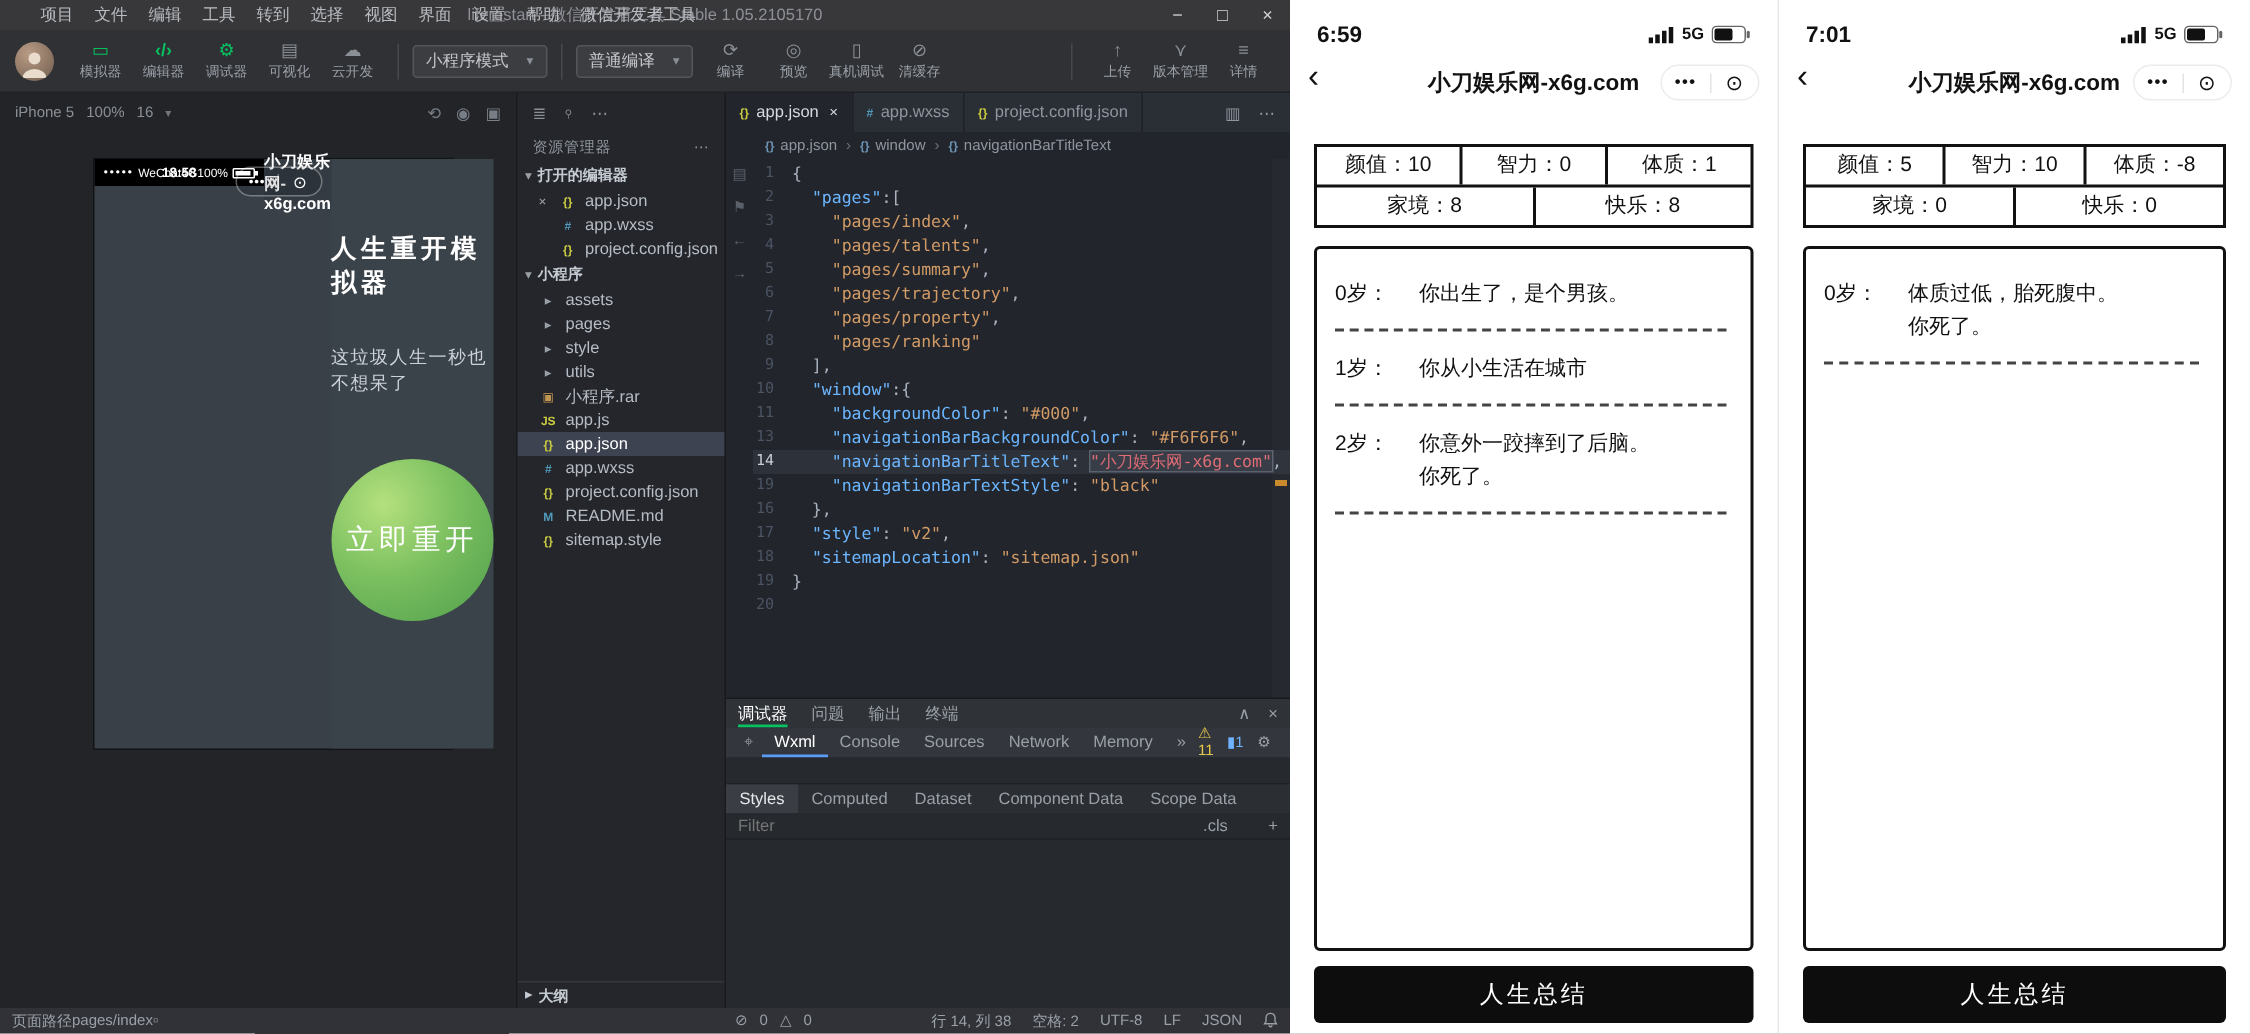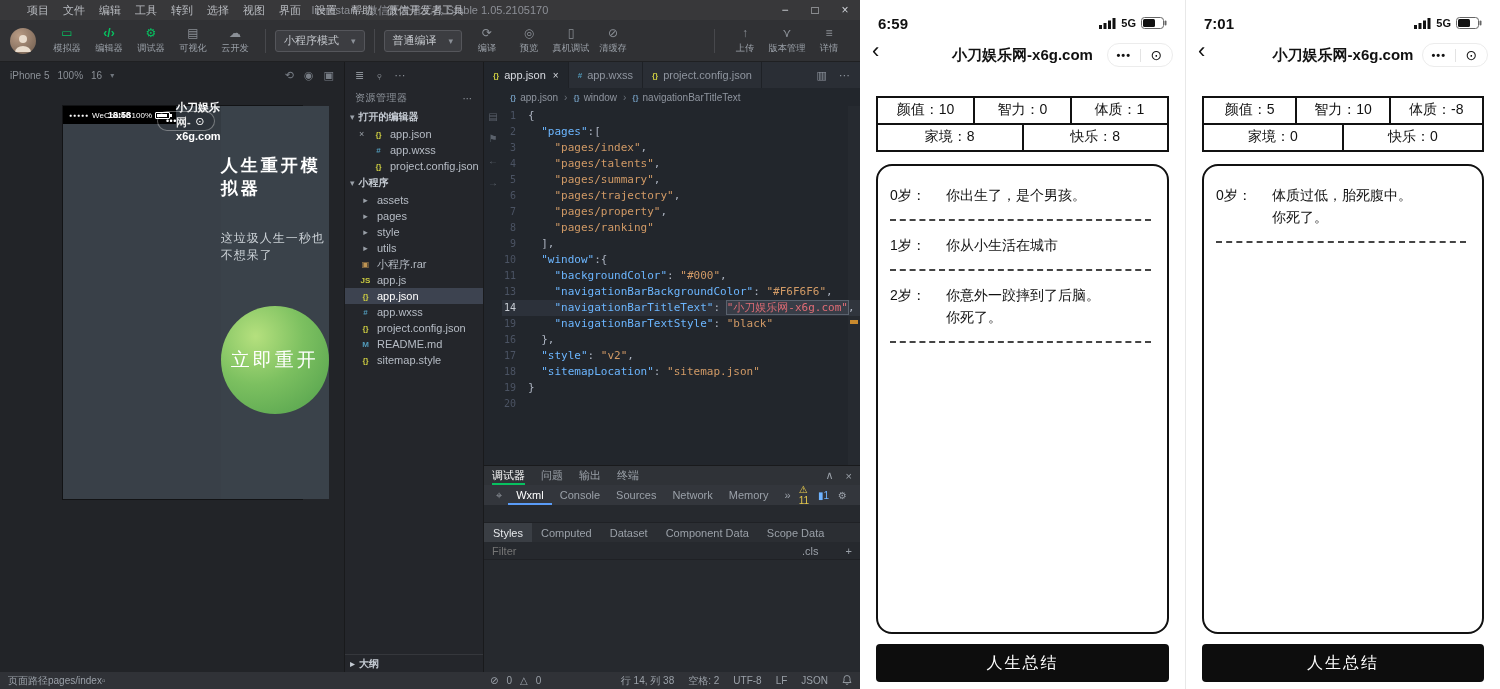--- a/index.html
+++ b/index.html
@@ -129,21 +129,21 @@
   .pv-title{font-size:15px;font-weight:bold;}
   .pv-capsule{position:absolute;right:12px;top:5px;width:66px;height:24px;border:1px solid #ececec;border-radius:13px;display:flex;align-items:center;background:#fff;}
   .cap-dots{flex:1;text-align:center;font-size:11px;letter-spacing:1px;font-weight:bold;}
   .cap-sep{width:1px;height:13px;background:#e3e3e3;}
   .cap-target{flex:1;text-align:center;font-size:14px;}
   .stats{margin:24px 16px 0;border:2px solid #111;}
   .stats-row{display:flex;border-bottom:2px solid #111;}
   .stats-row:last-child{border-bottom:none;}
   .stat-cell{flex:1;border-right:2px solid #111;text-align:center;padding:3px 0 4px;font-size:14px;white-space:nowrap;}
   .stat-cell:last-child{border-right:none;}
-  .events{margin:12px 16px 0;border:2px solid #111;border-radius:16px;height:470px;padding:18px 12px;font-size:14px;overflow:hidden;}
+  .events{margin:12px 16px 0;border:2px solid #111;border-radius:4px;height:470px;padding:18px 12px;font-size:14px;overflow:hidden;}
   .event{display:flex;line-height:22px;}
   .ev-age{width:56px;flex:none;}
   .ev-body{flex:1;}
   .ev-sep{border-top:2px dashed #444;margin:13px 4px 13px 0;}
   .pv-btn{margin:10px 16px 0;height:38px;background:#0d0d0d;color:#fff;border-radius:4px;display:flex;align-items:center;justify-content:center;font-size:16px;letter-spacing:2px;}
 </style>
 </head>
 <body>
 
 <div class="root">

